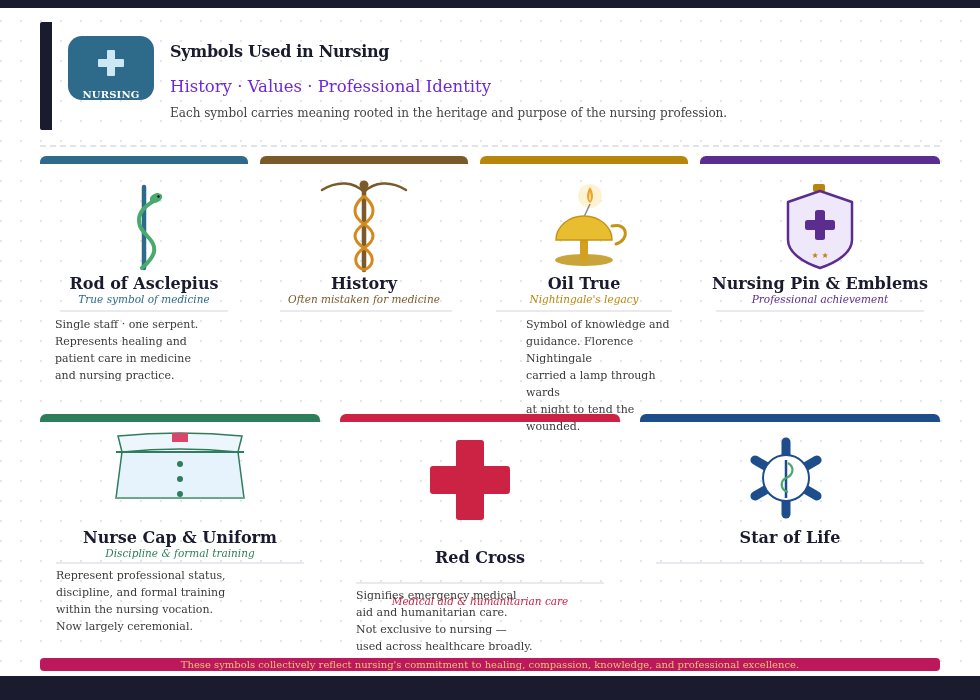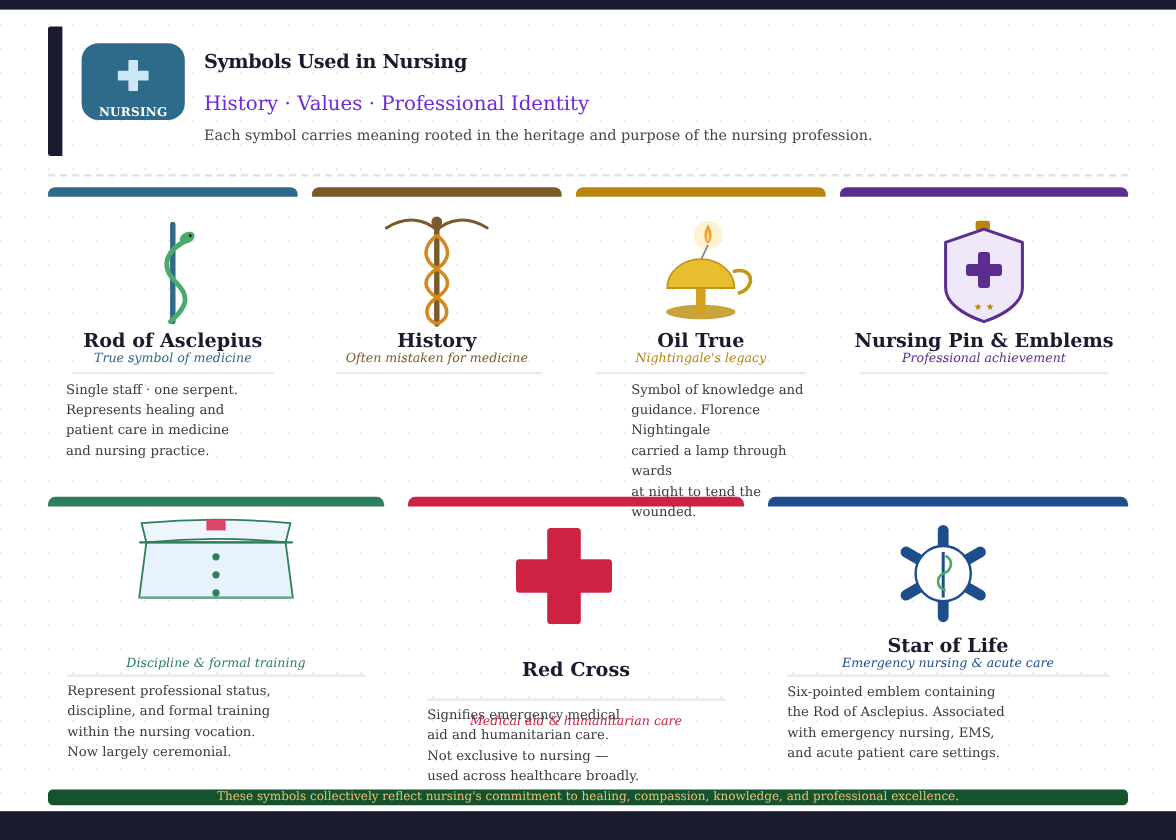--- a/index.html
+++ b/index.html
@@ -29,21 +29,21 @@
   .dash-line { position: absolute; left: 40px; top: 145px; width: 900px; height: 0; border-top: 2px dashed #dfe3ea; }
 
   .card { position: absolute; }
   .card .bar { position: absolute; left: 0; top: 0; width: 100%; height: 8px; border-radius: 6px 6px 0 0; }
   .card .icon { position: absolute; }
   .card .name { position: absolute; left: 0; right: 0; text-align: center; font-size: 16px; font-weight: bold; color: #1a1b2e; }
   .card .sub { position: absolute; left: 0; right: 0; text-align: center; font-size: 10.5px; font-style: italic; }
   .card .rule { position: absolute; height: 2px; background: #eaeaee; }
   .card .desc { position: absolute; font-size: 11px; line-height: 17px; color: #3a3a3a; white-space: pre-line; }
 
-  .footer { position: absolute; left: 40px; top: 658px; width: 900px; height: 13px; background: #14532d; border-radius: 4px; text-align: center; font-size: 10px; line-height: 13px; color: #e6c27a; }
+  .footer { position: absolute; left: 40px; top: 658px; width: 900px; height: 13px; background: #be185d; border-radius: 4px; text-align: center; font-size: 10px; line-height: 13px; color: #e6c27a; }
 </style>
 </head>
 <body>
 
 <div class="top-bar"></div>
 
 <div class="header-accent"></div>
 <div class="badge">
   <svg width="26" height="26" viewBox="0 0 26 26">
     <rect x="9" y="0" width="8" height="26" rx="1" fill="#cde8f5"></rect>
@@ -132,20 +132,21 @@
   <svg class="icon" style="left:74px; top:16px;" width="132" height="72" viewBox="0 0 132 72">
     <path d="M4 6 Q 66 0 128 6 L 124 22 Q 66 16 8 22 Z" fill="#eef6fd" stroke="#2e7d5b" stroke-width="1.5"></path>
     <rect x="58" y="3" width="16" height="9" fill="#d9466a"></rect>
     <path d="M8 22 L 124 22 L 130 68 L 2 68 Z" fill="#e6f2fc" stroke="#2e7d5b" stroke-width="1.5"></path>
     <line x1="2" y1="22" x2="130" y2="22" stroke="#2e7d5b" stroke-width="2"></line>
     <line x1="2" y1="68" x2="130" y2="68" stroke="#6aa88a" stroke-width="2"></line>
     <circle cx="66" cy="34" r="3" fill="#2e7d5b"></circle>
     <circle cx="66" cy="49" r="3" fill="#2e7d5b"></circle>
     <circle cx="66" cy="64" r="3" fill="#2e7d5b"></circle>
   </svg>
+  <div class="name" style="top:114px;">Nurse Cap &amp; Uniform</div>
   <div class="sub" style="top:133px; color:#2e7d5b;">Discipline &amp; formal training</div>
   <div class="rule" style="left:16px; width:248px; top:148px;"></div>
   <div class="desc" style="left:16px; top:153px;">Represent professional status,
 discipline, and formal training
 within the nursing vocation.
 Now largely ceremonial.</div>
 </div>
 
 <div class="card" style="left:340px; top:414px; width:280px; height:240px;">
   <div class="bar" style="background:#cc2244;"></div>
@@ -168,22 +169,17 @@
     <g stroke="#1e4d8c" stroke-width="9" stroke-linecap="round">
       <line x1="38" y1="6" x2="38" y2="78"></line>
       <line x1="7" y1="24" x2="69" y2="60"></line>
       <line x1="69" y1="24" x2="7" y2="60"></line>
     </g>
     <circle cx="38" cy="42" r="23" fill="#ffffff" stroke="#1e4d8c" stroke-width="2"></circle>
     <line x1="38" y1="24" x2="38" y2="62" stroke="#1e4d8c" stroke-width="2.5"></line>
     <path d="M40 27 C 48 32, 44 40, 38 42 C 32 45, 32 54, 40 56" stroke="#4aa96c" stroke-width="2.2" fill="none"></path>
   </svg>
   <div class="name" style="top:114px;">Star of Life</div>
-  <div class="sub" style="top:133px; color:#1e4d8c;">Emergency nursing &amp; acute care</div>
   <div class="rule" style="left:16px; width:268px; top:148px;"></div>
-  <div class="desc" style="left:16px; top:154px;">Six-pointed emblem containing
-the Rod of Asclepius. Associated
-with emergency nursing, EMS,
-and acute patient care settings.</div>
 </div>
 
 <div class="footer">These symbols collectively reflect nursing's commitment to healing, compassion, knowledge, and professional excellence.</div>
 <div class="bottom-bar"></div>
 
 </body></html>

